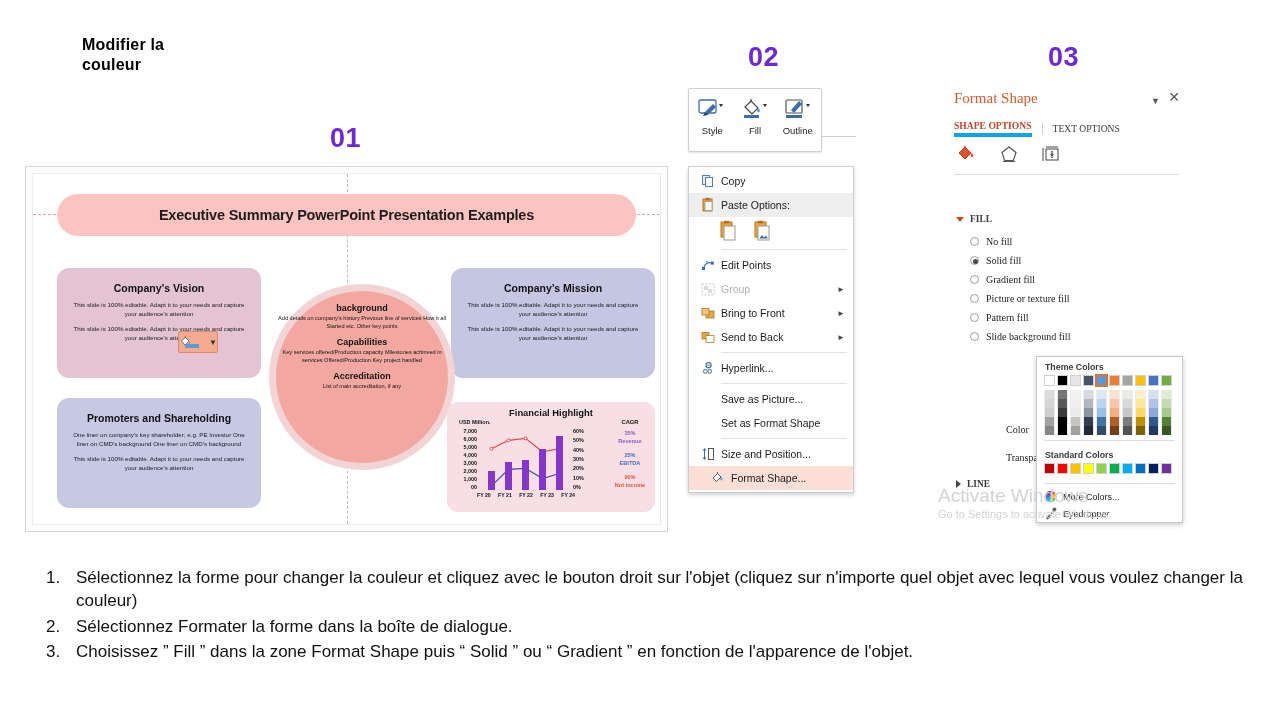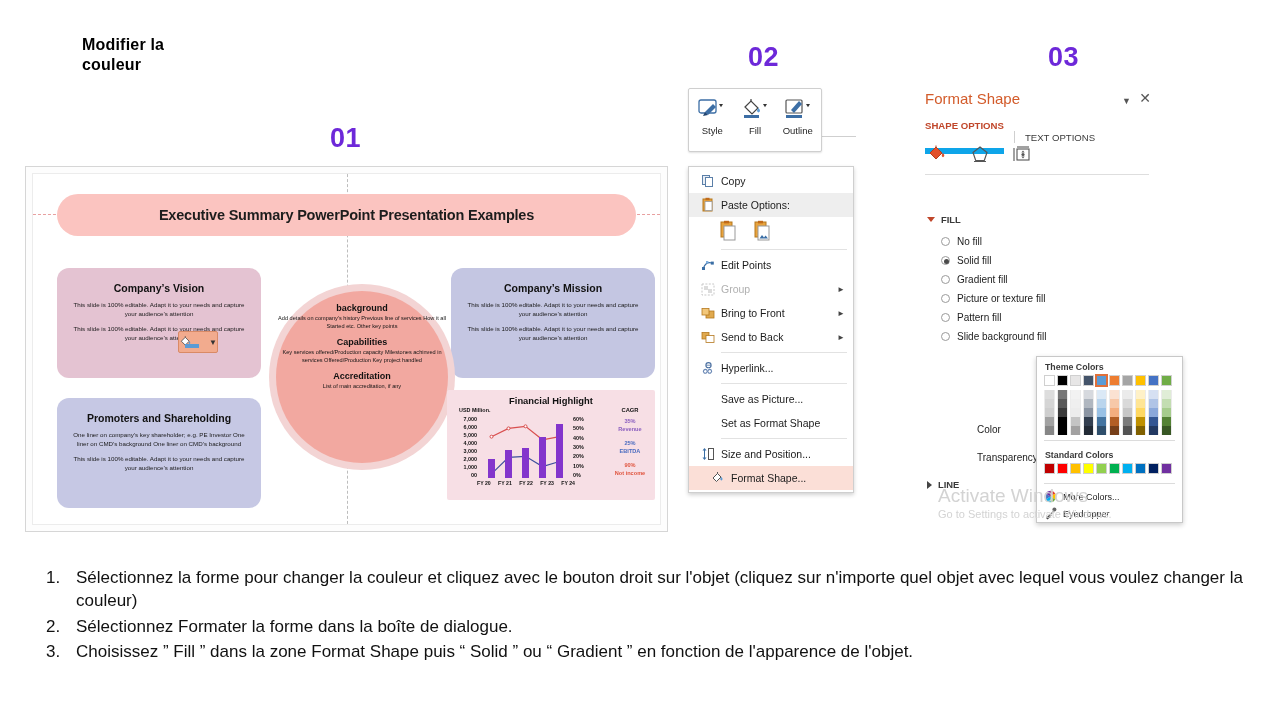--- a/index.html
+++ b/index.html
@@ -72,22 +72,22 @@
   .circle-inner {
     position:absolute; left:243px; top:117px; width:172px; height:172px;
     border-radius:50%; background:#f2a8a0;
     text-align:center; padding-top:12px;
   }
   .circle-inner h5 { margin:0 0 2px; font-size:9px; font-weight:bold; color:#111; }
   .circle-inner p  { margin:0 0 6px; font-size:5.6px; line-height:1.42; color:#141414; }
 
   
   .fin-card {
-    position:absolute; left:414px; top:216px; width:208px; height:110px;
-    background:#f7dfe5; border-radius:2px; padding:4px 6px;
+    position:absolute; left:414px; top:228px; width:208px; height:110px;
+    background:#f7dfe5; border-radius:11px; padding:4px 6px;
   }
   .fin-title {
     text-align:center; font-size:9.4px; font-weight:bold; color:#111; margin:1px 0 1px;
   }
   .fin-body { position:relative; width:100%; height:86px; }
   .fin-unit {
     position:absolute; left:6px; top:0; font-size:5.4px; font-weight:bold; color:#111;
   }
   .ax-left, .ax-right {
     position:absolute; top:9px; width:22px;
@@ -148,38 +148,39 @@
   }
   .ctx-item.hl { background:#eeeeee; }
   .ctx-item.sel { background:#fbdfd7;padding-left:16px; }
   .ctx-item.disabled .ci-txt { color:#b0b0b0; }
   .ctx-sep { height:1px; background:#e2e2e2; margin:3px 6px 3px 32px; }
   .paste-row { display:flex; padding:3px 0 4px 30px; gap:14px; }
   .paste-ico { width:20px; height:22px; }
 
   
   .fs-pane {
-    position:absolute; left:917px; top:86px; width:240px; height:440px;
+    position:absolute; left:946px; top:86px; width:240px; height:440px;
     background:#ffffff;
+    font-family:Liberation Serif, serif;
   }
   .fs-title {
     position:absolute; left:8px; top:4px;
     font-size:15px; color:#d35b2a;
   }
   .fs-caret {
     position:absolute; right:26px; top:10px; font-size:9px; color:#555;
   }
   .fs-close {
     position:absolute; right:6px; top:5px; font-size:14px; color:#555; line-height:1;
   }
   .fs-tabs {
     position:absolute; left:8px; top:34px; display:flex; align-items:center; gap:10px;
     font-size:9.6px;
   }
-  .fs-tab-active { color:#c0462a; font-weight:bold; border-bottom:6px solid #0ea5e9; padding-bottom:17px; }
+  .fs-tab-active { color:#c0462a; font-weight:bold; border-bottom:4px solid #0ea5e9; padding-bottom:2px; }
   .fs-tab { color:#3a3a3a; }
   .fs-tab-div { width:1px; height:12px; background:#cfcfcf; }
   .fs-icons {
     position:absolute; left:10px; top:58px; display:flex; gap:20px; align-items:center;
   }
   .fs-rule {
     position:absolute; left:8px; right:8px; top:88px; height:1px; background:#dedede;
   }
   .fs-section {
     position:absolute; left:10px; font-size:9.4px; font-weight:bold; color:#3a3a3a;

